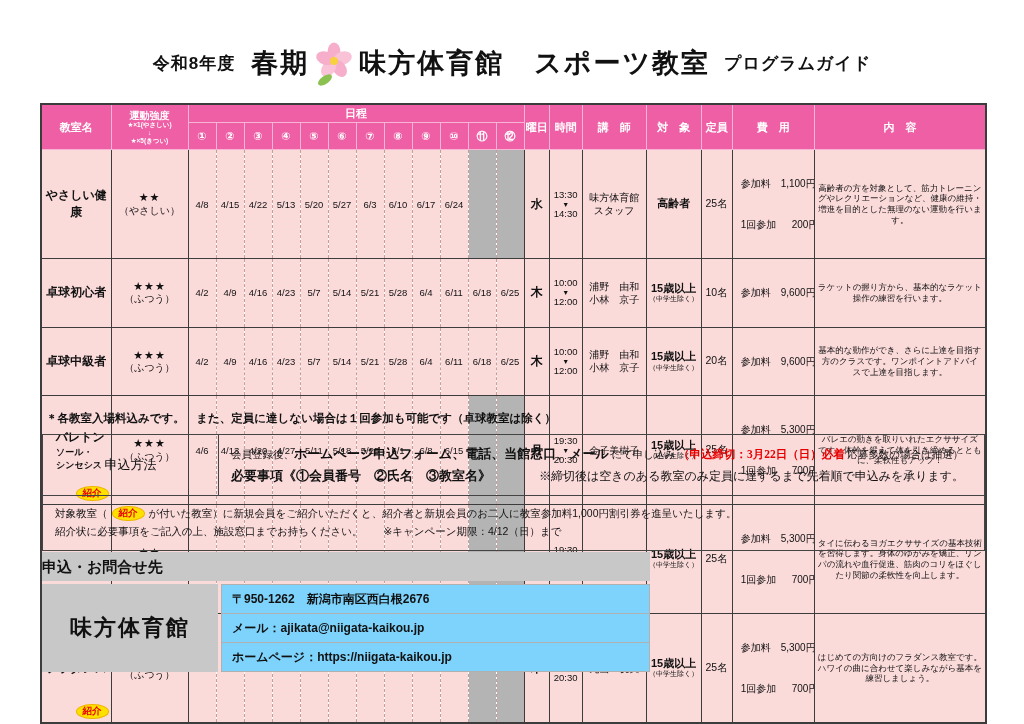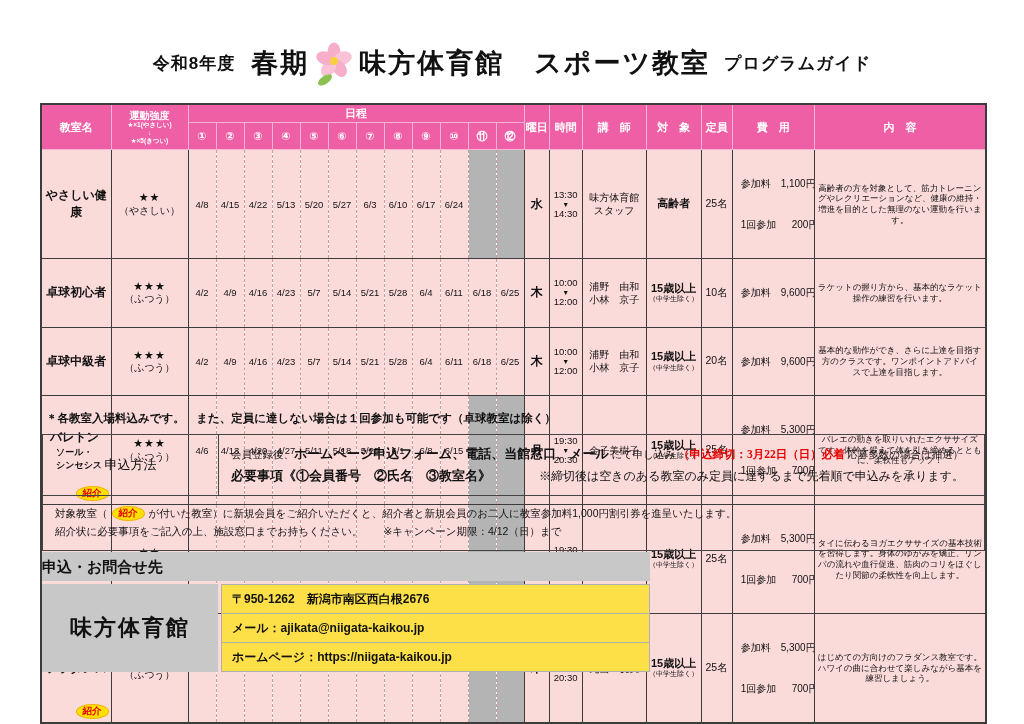--- a/index.html
+++ b/index.html
@@ -29,21 +29,21 @@
   .hint-s{font-size:6.5px;font-weight:bold;line-height:1.2;}
   th.hn{font-size:12px;height:26px;font-weight:normal;}
   th.hsm{font-size:10.5px;}
   .ptable tbody td{background:#fbdada;text-align:center;vertical-align:middle;}
   .ptable tbody td.d{font-size:9.5px;border-left:1px dashed #c79e9e;
                      border-right:1px dashed #c79e9e;}
   .ptable tbody td.g{background:#b4b4b4;}
   td.c-name{position:relative;font-size:12px;font-weight:600;}
   td.c-name .nm{font-size:12px;}
   td.c-name .nm-sub{font-size:9px;text-align:left;padding-left:14px;}
-  td.c-name .nm-l{text-align:left;padding-left:8px;}
+  td.c-name .nm-l{text-align:center;padding-left:8px;}
   .badge{position:absolute;right:2px;bottom:3px;display:inline-block;background:#ffe100;
          color:#e60000;font-size:9.5px;font-weight:bold;padding:1px 6px 2px 6px;
          border-radius:50%;border:1px solid #f0b400;line-height:1.1;}
   .badge-inline{position:static;margin:0 4px;vertical-align:middle;}
   .stars{font-size:11px;letter-spacing:1px;line-height:1.2;}
   .lvl{font-size:10px;line-height:1.2;}
   td.c-day{font-size:12px;font-weight:600;}
   td.c-time{font-size:9.5px;line-height:1.25;}
   td.c-time .arr{font-size:7px;line-height:1;}
   td.c-inst{font-size:10px;line-height:1.3;}
@@ -76,21 +76,21 @@
 
   
   .contact{position:absolute;left:42px;top:552px;width:608px;}
   .c-head{background:#c8c8c8;height:29px;line-height:29px;text-align:left;
           font-size:15px;font-weight:bold;}
   .c-body{display:flex;margin-top:3px;}
   .c-fac{width:176px;flex:0 0 176px;background:#c8c8c8;display:flex;align-items:center;
          justify-content:center;font-size:22px;font-weight:900;letter-spacing:2px;
          margin-right:3px;}
   .c-info{flex:1;border:1px solid #b0b0b0;}
-  .c-row{background:#fde047;height:28px;line-height:28px;padding-left:10px;font-size:12px;
+  .c-row{background:#7dd3fc;height:28px;line-height:28px;padding-left:10px;font-size:12px;
          font-weight:bold;border-bottom:1px solid #b0b0b0;white-space:pre;}
   .c-row:last-child{border-bottom:none;}
 </style>
 </head>
 <body>
 
 <div class="titlebar">
   <span class="t-era">令和8年度</span>
   <span class="t-season">春期</span>
   <svg class="t-blossom" viewBox="0 0 46 46">

